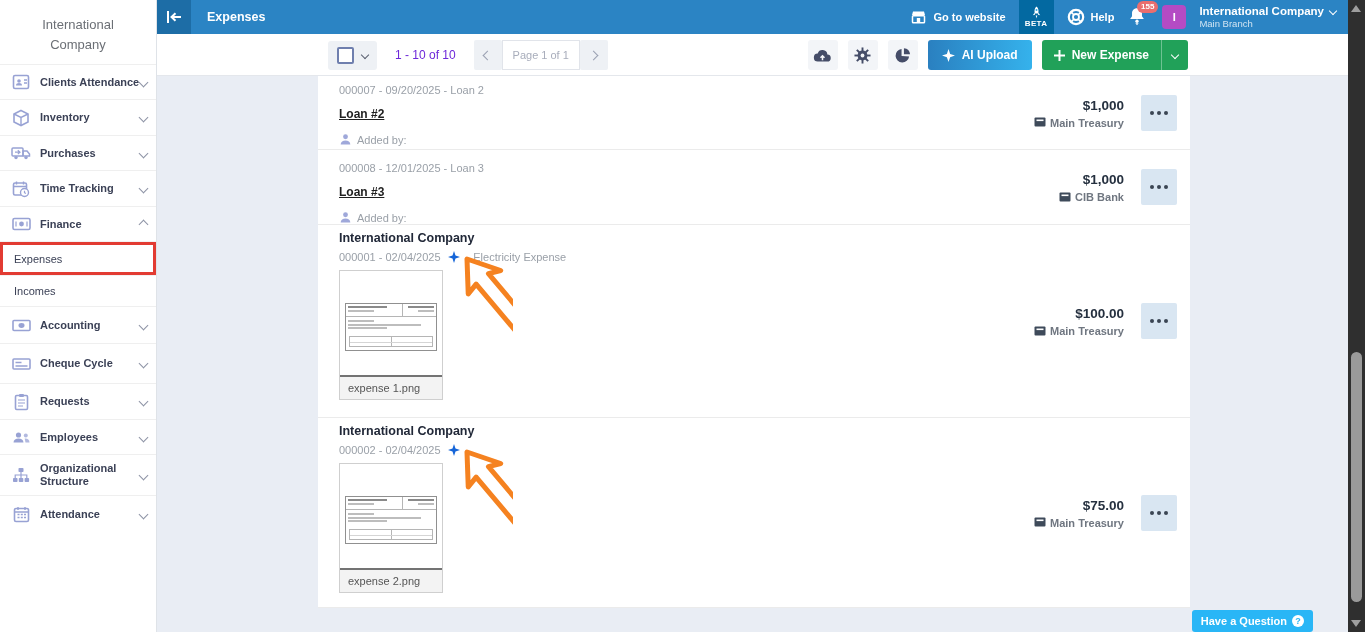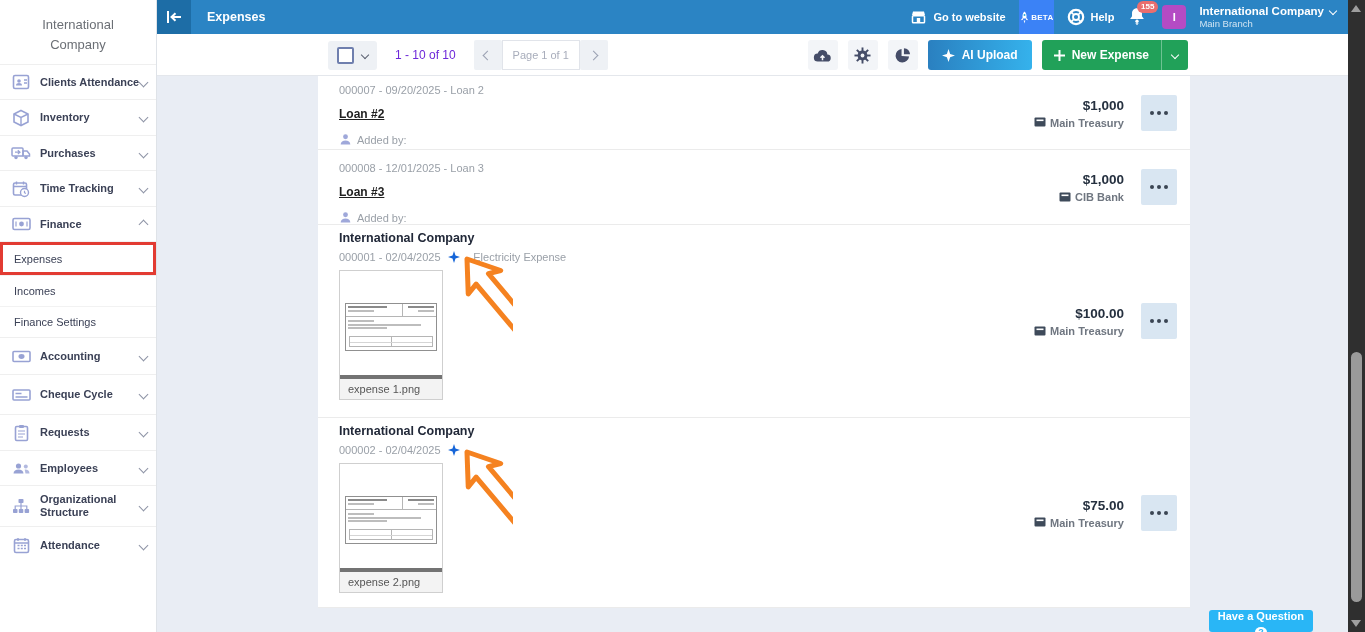--- a/index.html
+++ b/index.html
@@ -21,21 +21,21 @@
   .submenu-item { height:31px; display:flex; align-items:center; padding-left:14px; border-top:1px solid #f2f2f2; font-size:11px; color:#3b4156; position:relative; background:#fff; }
   .submenu-item.active { height:34px; }
   .submenu-item.active::after { content:""; position:absolute; inset:0; border:3px solid #e23b32; pointer-events:none; }
 
   
   .topbar { position:absolute; left:157px; top:0; width:1191px; height:34px; background:#2b84c4; z-index:5; }
   .menu-toggle { position:absolute; left:0; top:0; width:34px; height:34px; background:#1d6da6; display:flex; align-items:center; justify-content:center; }
   .page-title { position:absolute; left:50px; top:0; height:34px; display:flex; align-items:center; color:#fff; font-size:12.5px; font-weight:700; }
   .topbar-right { position:absolute; right:6px; top:0; height:34px; display:flex; align-items:center; gap:13px; }
   .tb-link { display:flex; align-items:center; gap:6px; color:#fff; font-size:11px; font-weight:700; }
-  .beta-tile { width:35px; height:34px; background:#3b82f6; display:flex; flex-direction:row; align-items:center; justify-content:space-between; color:#fff; font-size:8px; font-weight:700; letter-spacing:.3px; }
+  .beta-tile { width:35px; height:34px; background:#0369a1; display:flex; flex-direction:column; align-items:center; justify-content:center; color:#fff; font-size:8px; font-weight:700; letter-spacing:.3px; }
   .bell-wrap { position:relative; width:22px; height:22px; }
   .badge { position:absolute; top:-5px; right:-9px; background:#e96e6e; color:#fff; font-size:8px; font-weight:700; border-radius:8px; padding:1.5px 4px; line-height:1.1; }
   .avatar { width:24px; height:24px; border-radius:4px; background:#b44bc4; color:#fff; font-size:11px; font-weight:700; display:flex; align-items:center; justify-content:center; }
   .company-block { color:#fff; line-height:1.25; padding-right:6px; }
   .company-line1 { font-size:11.5px; font-weight:700; display:flex; align-items:center; gap:6px; }
   .company-line2 { font-size:9.5px; color:rgba(255,255,255,.78); }
 
   
   .toolbar { position:absolute; left:157px; top:34px; width:1191px; height:42px; background:#fff; border-bottom:1px solid #e4e7ec; z-index:4; }
   .toolbar-left { position:absolute; left:171px; top:0; height:42px; display:flex; align-items:center; gap:18px; }
@@ -80,34 +80,34 @@
   .mini-invoice { position:absolute; left:5px; right:5px; top:32px; height:48px; border:1px solid #909090; background:#fff; }
   .mi-head { height:13px; border-bottom:1px solid #b5b5b5; display:flex; }
   .mi-head .l { flex:1; padding:2px 2px; }
   .mi-head .r { width:38%; border-left:1px solid #b5b5b5; padding:2px 2px; display:flex; flex-direction:column; align-items:flex-end; }
   .bar { height:2px; background:#8a8a8a; margin-bottom:1.5px; }
   .bar.lt { background:#bdbdbd; }
   .mi-body { padding:3px 2px; }
   .mi-table { position:absolute; left:3px; right:3px; bottom:3px; height:11px; border:1px solid #b5b5b5; }
   .mi-table::before { content:""; position:absolute; left:50%; top:0; bottom:0; width:1px; background:#b5b5b5; }
   .mi-table::after { content:""; position:absolute; left:0; right:0; top:5px; height:1px; background:#d5d5d5; }
-  .thumb-caption { height:24px; background:#f3f3f3; border-top:4px solid #737373; font-size:11px; color:#555; display:flex; align-items:center; padding-left:8px; }
+  .thumb-caption { height:24px; background:#f3f3f3; border-top:2px solid #737373; font-size:11px; color:#555; display:flex; align-items:center; padding-left:8px; }
 
   
   .annot-arrow { position:absolute; left:115px; top:26px; z-index:3; pointer-events:none; }
 
   
   .scrollbar { position:absolute; right:0; top:0; width:17px; height:632px; background:#2f2f2f; z-index:10; }
   .sb-up, .sb-down { position:absolute; left:3px; width:0; height:0; border-left:5.5px solid transparent; border-right:5.5px solid transparent; }
   .sb-up { top:5px; border-bottom:7px solid #9e9e9e; }
   .sb-down { bottom:5px; border-top:7px solid #9e9e9e; }
   .sb-thumb { position:absolute; left:3px; top:352px; width:11px; height:250px; background:#9a9a9a; border-radius:6px; }
 
   
-  .question-btn { position:absolute; right:52px; top:610px; height:22px; background:#29b6f6; border:none; border-radius:3px; color:#fff; font-size:11px; font-weight:700; display:flex; align-items:center; gap:5px; padding:0 9px; font-family:inherit; z-index:9;flex-direction:column; }
+  .question-btn { position:absolute; right:52px; top:610px; height:22px; background:#29b6f6; border:none; border-radius:3px; color:#fff; font-size:11px; font-weight:700; display:flex; align-items:center; gap:5px; padding:0 9px; font-family:inherit; z-index:9; }
   .q-circle { width:12px; height:12px; border-radius:50%; background:#fff; color:#29b6f6; font-size:9px; font-weight:700; display:flex; align-items:center; justify-content:center; }
 </style>
 </head>
 <body>
 
 <div class="app">
 
   <div class="sidebar">
     <div class="logo">International Company</div>
 
@@ -173,23 +173,20 @@
         </span>
       <span class="mi-label">Finance</span>
       <span class="chev up"></span>
     </div>
 
     <div class="submenu-item active">
       <span>Expenses</span>
     </div>
     <div class="submenu-item">
       <span>Incomes</span>
-    </div>
-    <div class="submenu-item">
-      <span>Finance Settings</span>
     </div>
 
     <div class="menu-item" style="height:37px">
       <span class="mi-icon">
           <svg width="19" height="14" viewBox="0 0 19 14">
             <rect x="1" y="2.5" width="17" height="10" rx="1" fill="none" stroke="#98a2d4" stroke-width="1.6"></rect>
             <ellipse cx="9.5" cy="7.5" rx="3" ry="2.4" fill="#98a2d4"></ellipse>
           </svg>
         </span>
       <span class="mi-label">Accounting</span>

